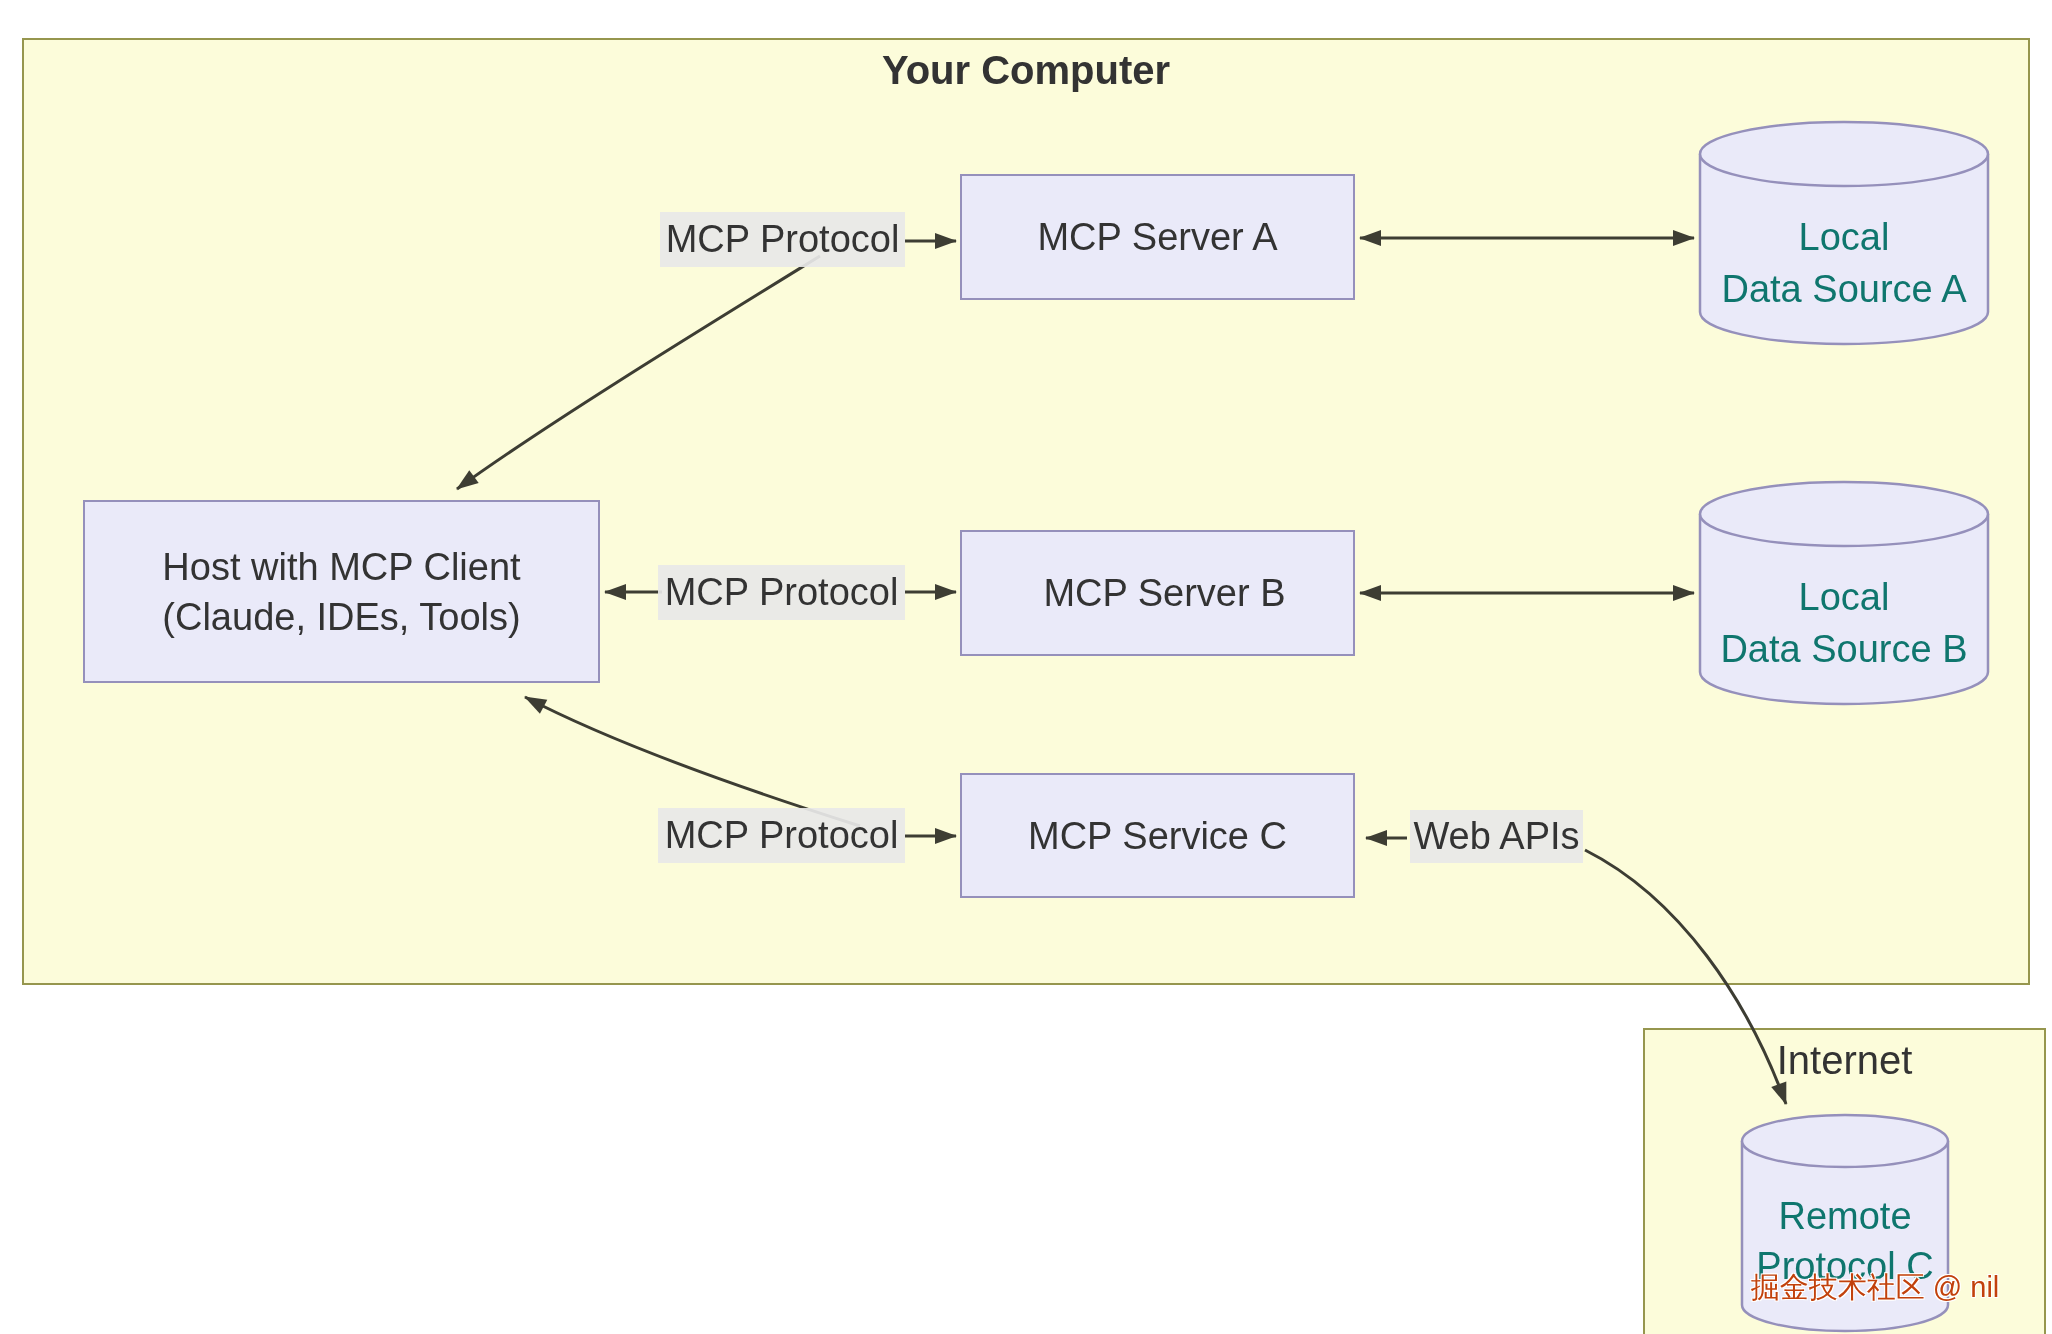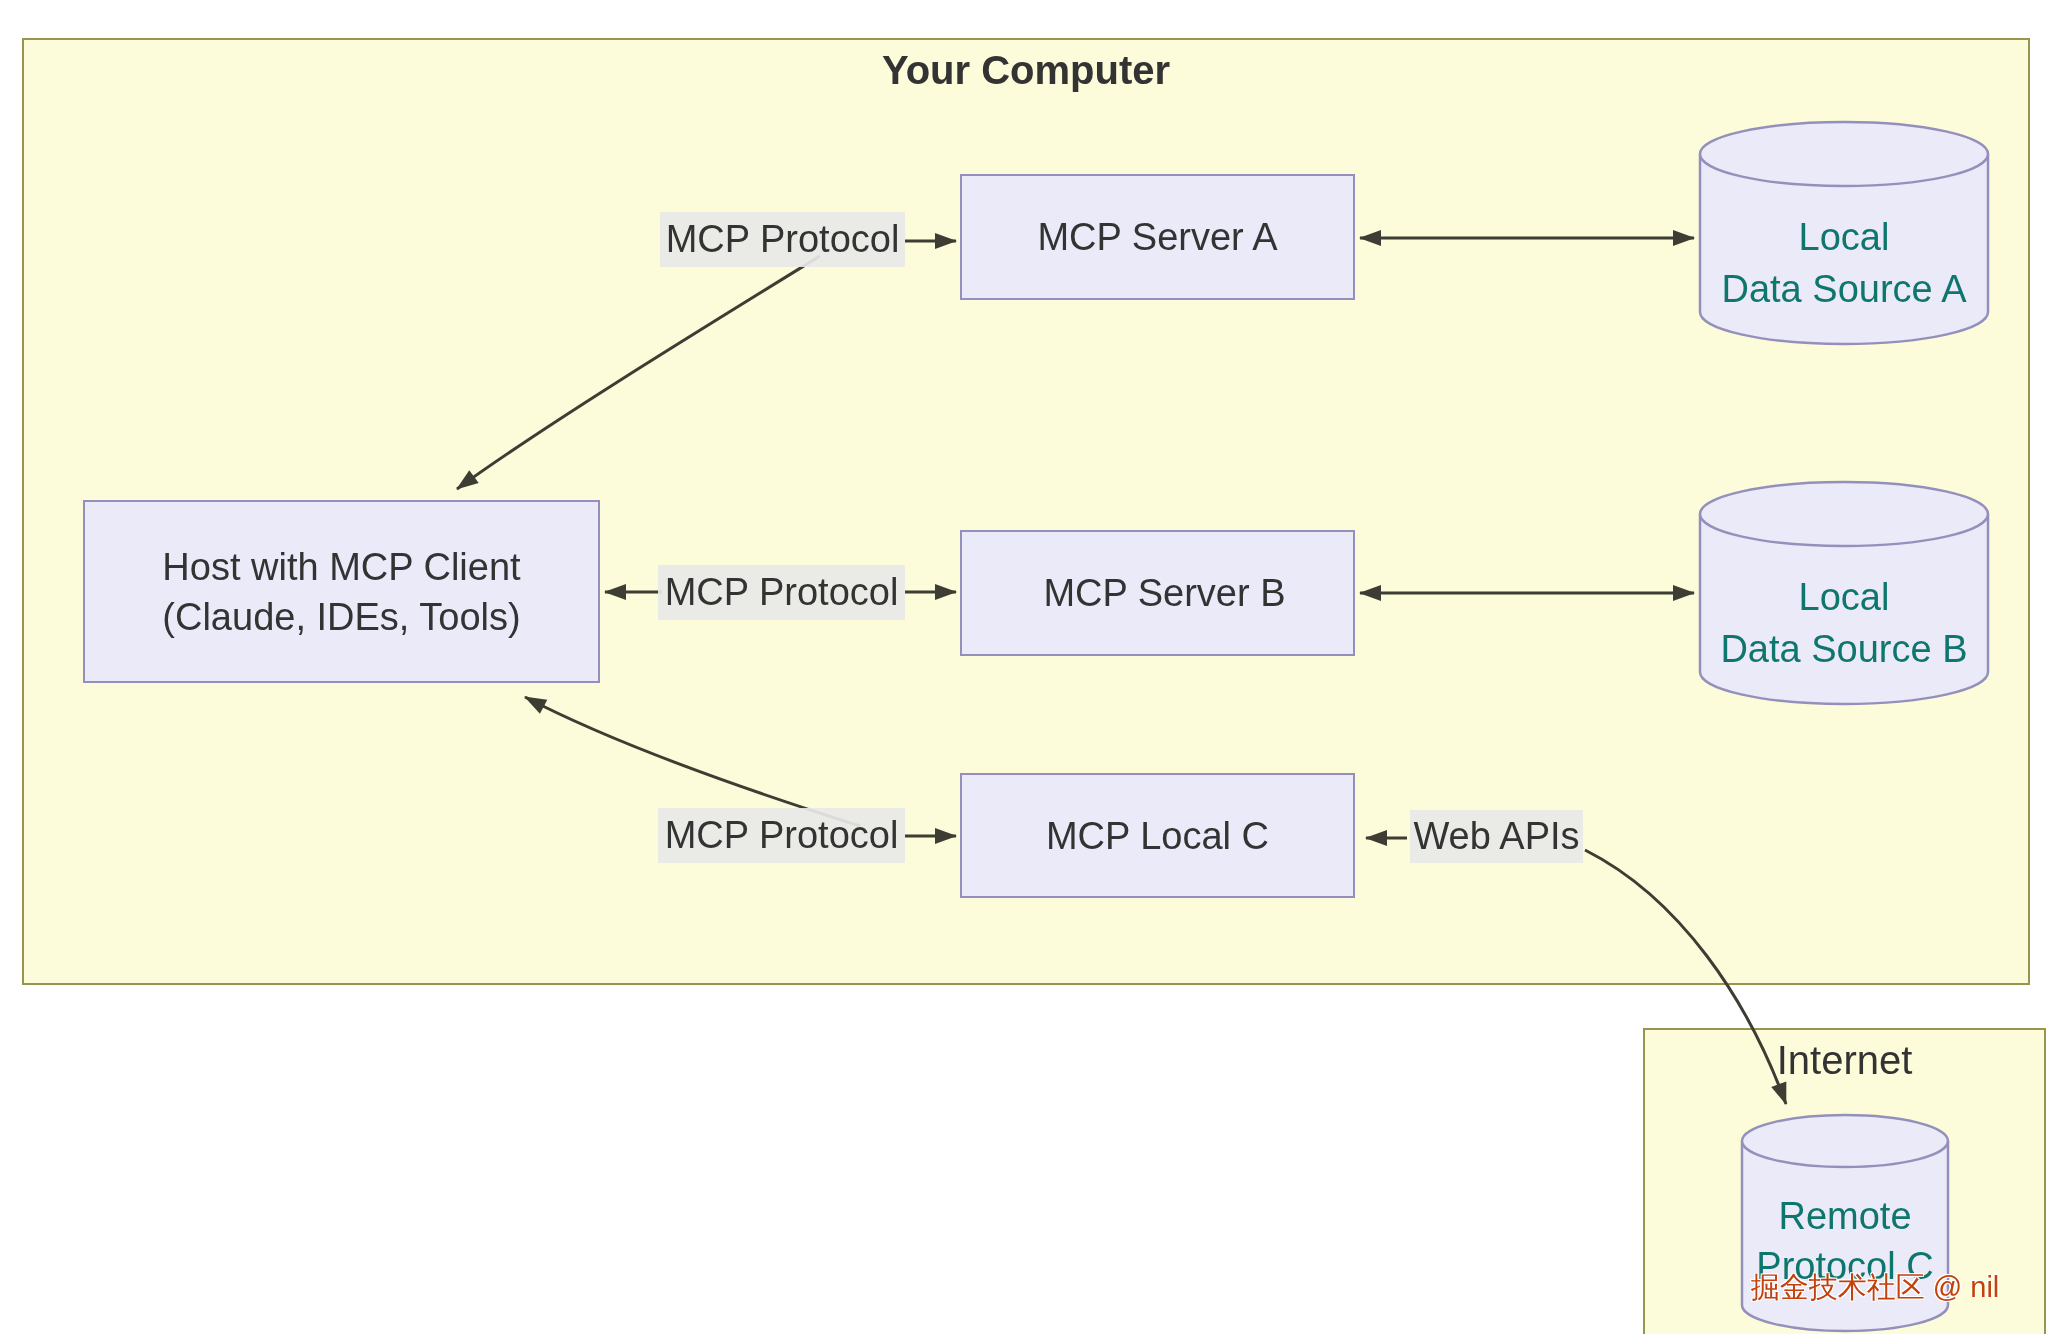--- a/index.html
+++ b/index.html
@@ -102,21 +102,21 @@
     <div>(Claude, IDEs, Tools)</div>
   </div>
 
   <div class="node" style="left:960px; top:174px; width:395px; height:126px;">
     <div>MCP Server A</div>
   </div>
   <div class="node" style="left:960px; top:530px; width:395px; height:126px;padding-left:14px;">
     <div>MCP Server B</div>
   </div>
   <div class="node" style="left:960px; top:773px; width:395px; height:125px;">
-    <div>MCP Local C</div>
+    <div>MCP Service C</div>
   </div>
 
   <div class="cylinder" style="left:1698px; top:118px; width:292px; height:230px;">
     <svg width="292" height="230" viewBox="0 0 292 230">
       <path d="M2,36 L2,194 A144,32 0 0 0 290,194 L290,36" fill="#eaeaf9" stroke="#9590bb" stroke-width="2.5"></path>
       <ellipse cx="146" cy="36" rx="144" ry="32" fill="#eaeaf9" stroke="#9590bb" stroke-width="2.5"></ellipse>
     </svg>
     <div class="cyl-text" style="top:93px;">
       <div>Local</div>
       <div>Data Source A</div>

